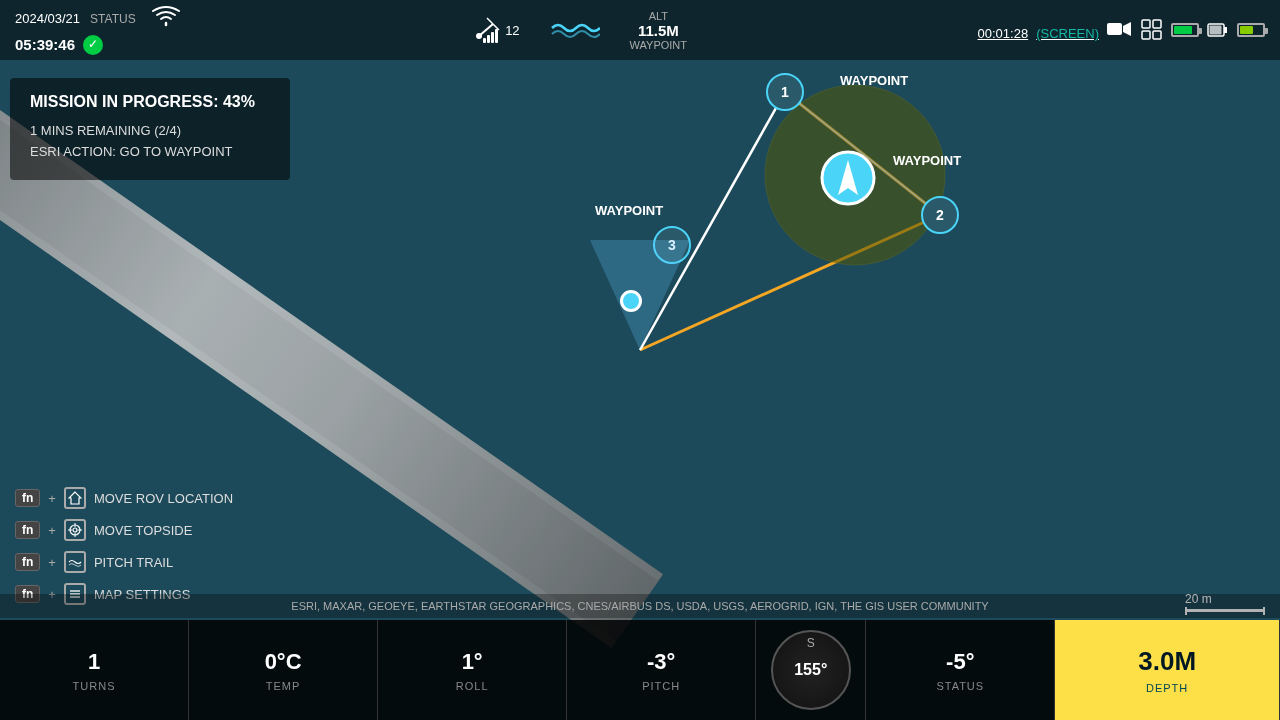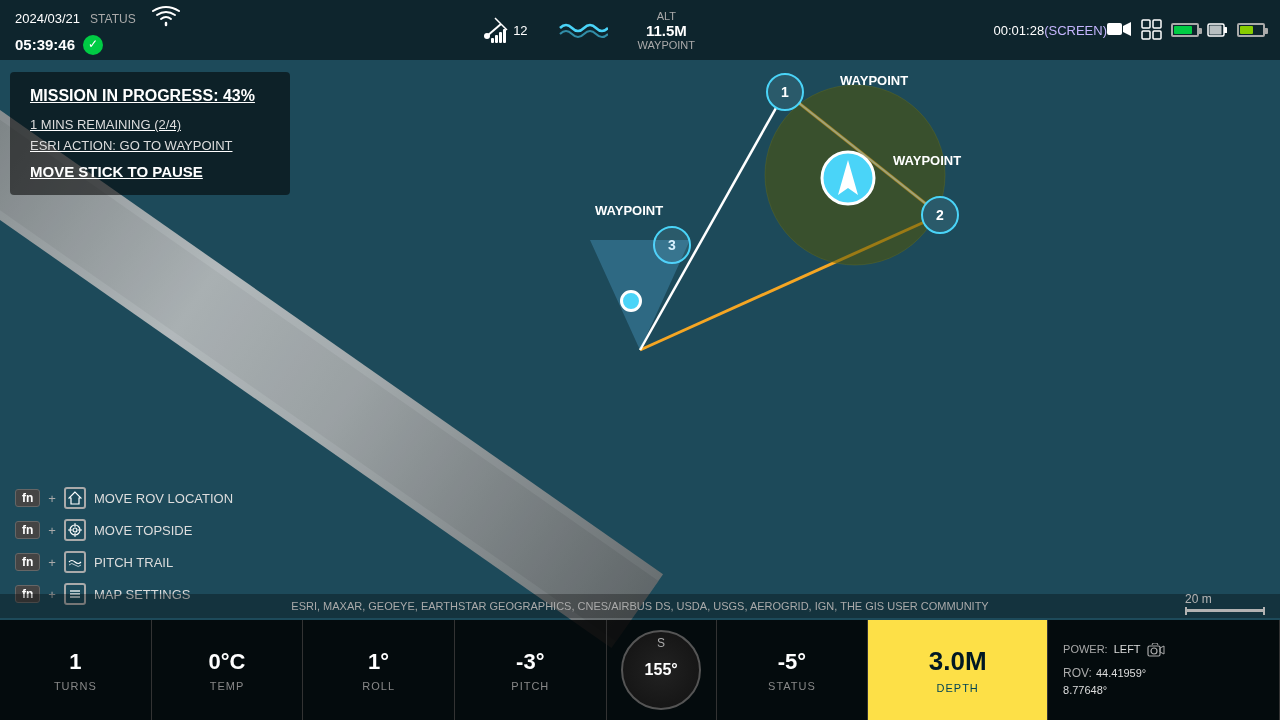--- a/index.html
+++ b/index.html
@@ -96,23 +96,24 @@
     .alt-display {
       text-align: center;
       font-size: 13px;
     }
     .alt-display .alt-label { font-size: 11px; color: #aaa; }
     .alt-display .alt-value { font-size: 15px; font-weight: bold; }
 
     
     .screen-rec {
       display: flex;
-      align-items: center;
-      gap: 0;
+      align-items: flex-end;
+      gap: 8px;
       font-size: 13px;
+      text-decoration: underline;
     }
 
     
     .battery-group { display: flex; gap: 8px; align-items: center; }
     .battery-icon {
       width: 28px; height: 14px;
       border: 2px solid #aaa;
       border-radius: 2px;
       position: relative;
       display: flex; align-items: center; padding: 1px;
@@ -127,28 +128,27 @@
     }
     .battery-fill {
       height: 100%;
       background: #00cc44;
       border-radius: 1px;
     }
 
     
     #mission-panel {
       position: absolute;
-      top: 72px;
+      top: 78px;
       left: 10px;
       background: rgba(0,0,0,0.55);
       padding: 15px 20px;
       border-radius: 4px;
       min-width: 280px;
       z-index: 100;
-      text-decoration: underline;
     }
 
     .mission-progress {
       font-size: 16px;
       font-weight: bold;
       margin-bottom: 12px;
     }
 
     .mission-info-line {
       font-size: 13px;
@@ -444,21 +444,21 @@
     <div class="alt-display">
       <div class="alt-label">ALT</div>
       <div class="alt-value">11.5M</div>
       <div style="font-size:11px;color:#aaa;">WAYPOINT</div>
     </div>
   </div>
 
   <div class="topbar-right">
     <div class="screen-rec">
       <span>00:01:28</span>
-      <span style="color:#c4b5fd;">(SCREEN)</span>
+      <span style="color:#14b8a6;">(SCREEN)</span>
       <div>
         <svg width="24" height="18" viewBox="0 0 24 18">
           <rect x="0" y="3" width="15" height="12" rx="2" fill="white"></rect>
           <polygon points="16,6 24,2 24,16 16,12" fill="white"></polygon>
         </svg>
       </div>
     </div>
     <div class="battery-group">
 
       <svg width="22" height="22" viewBox="0 0 22 22">
@@ -480,21 +480,20 @@
         <div class="battery-fill" style="width:60%;background:#88cc00;"></div>
       </div>
     </div>
   </div>
 </div>
 
 <div id="mission-panel">
   <div class="mission-progress">MISSION IN PROGRESS: 43%</div>
   <div class="mission-info-line">1 MINS REMAINING (2/4)</div>
   <div class="mission-info-line">ESRI ACTION: GO TO WAYPOINT</div>
-  <div class="move-stick-text">MOVE STICK TO PAUSE</div>
 </div>
 
 <div id="shortcuts">
 
   <div class="shortcut-row">
     <span class="key-fn">fn</span>
     <span class="key-plus">+</span>
     <div class="shortcut-icon">
       <svg width="14" height="14" viewBox="0 0 14 14">
           <polygon points="7,1 1,7 3,7 3,13 11,13 11,7 13,7" fill="none" stroke="white" stroke-width="1.2"></polygon>
@@ -584,34 +583,13 @@
   <div class="bottom-stat">
     <span class="stat-value">-5°</span>
     <span class="stat-label">STATUS</span>
   </div>
 
   <div class="bottom-stat depth-stat">
     <span class="stat-value">3.0M</span>
     <span class="stat-label">DEPTH</span>
   </div>
 
-  <div class="bottom-stat" style="flex:1.5;align-items:flex-start;padding-left:15px;">
-    <div style="display:flex;gap:6px;margin-bottom:5px;">
-      <span class="power-label">POWER:</span>
-      <span style="font-size:11px;color:#ddd;">LEFT</span>
-      <div>
-        <svg width="18" height="14" viewBox="0 0 18 14">
-          <rect x="1" y="3" width="12" height="10" rx="1.5" fill="none" stroke="#aaa" stroke-width="1.2"></rect>
-          <circle cx="7" cy="8" r="3" fill="none" stroke="#aaa" stroke-width="1.2"></circle>
-          <path d="M5,2 L6,0 L10,0 L11,2" fill="none" stroke="#aaa" stroke-width="1"></path>
-          <polygon points="13,5 17,3 17,11 13,9" fill="none" stroke="#aaa" stroke-width="1"></polygon>
-        </svg>
-      </div>
-    </div>
-    <div style="display:flex;gap:4px;align-items:center;">
-      <span style="font-size:12px;color:#aaa;">ROV:</span>
-      <span class="rov-coords">44.41959°</span>
-    </div>
-    <div>
-      <span class="rov-coords">8.77648°</span>
-    </div>
-  </div>
 </div>
 
 </body></html>

